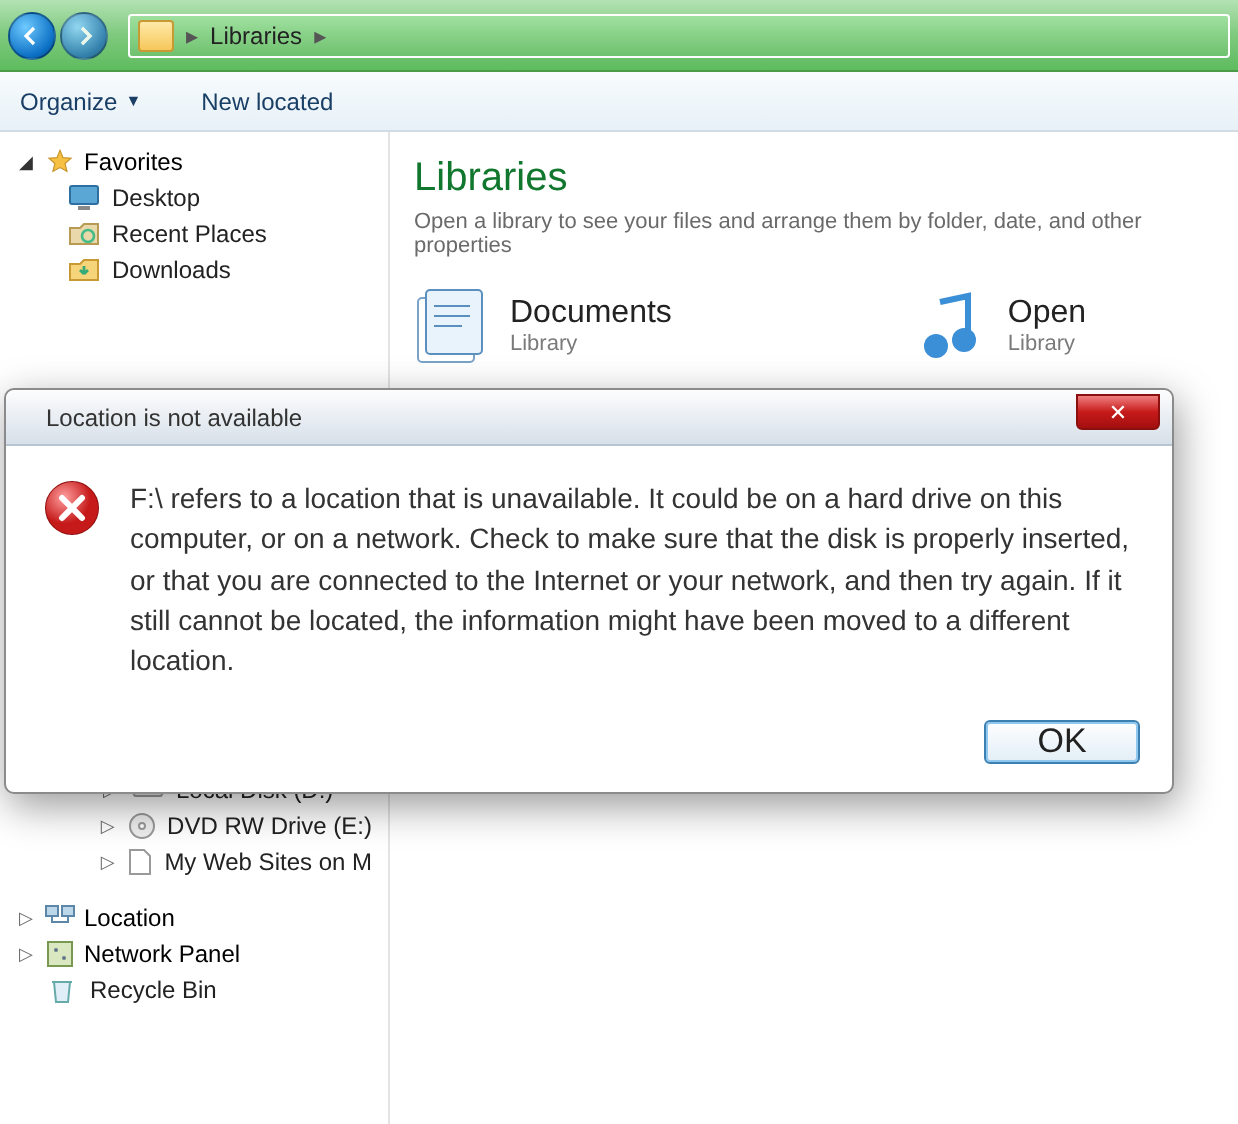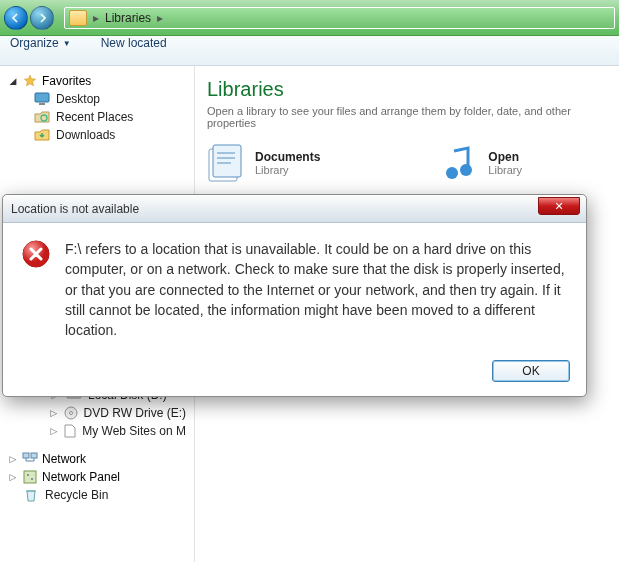--- a/index.html
+++ b/index.html
@@ -7,21 +7,21 @@
 
 
 .titlebar { height: 36px; background: linear-gradient(to bottom, #b3e2b3 0%, #7ec97e 50%, #5ebc5e 100%); border-bottom: 1px solid #4a9a4a; display: flex; align-items: center; padding: 0 4px; }
 .nav-buttons { display: flex; align-items: center; gap: 2px; }
 .nav-btn { width: 24px; height: 24px; border-radius: 50%; background: radial-gradient(circle at 35% 30%, #6fcaff, #0b6fc4 70%, #064a85); border: 1px solid rgba(0,0,0,.3); display: flex; align-items: center; justify-content: center; color: #fff; }
 .nav-btn.dim { filter: grayscale(.3) brightness(1.1); opacity: .85; }
 .addrbar { flex: 1; height: 22px; margin-left: 10px; background: linear-gradient(to bottom, #9fe09f, #6fc16f); border: 1px solid #fff; border-radius: 2px; display: flex; align-items: center; padding: 0 4px; gap: 6px; font-size: 12px; color: #222; }
 .folder-chip { width: 18px; height: 16px; background: linear-gradient(to bottom, #ffe9a8, #f6c75b); border: 1px solid #c89a34; border-radius: 2px; }
 
 
-.toolbar { height: 30px; background: linear-gradient(to bottom, #f7fbfd, #e7f1f7); border-bottom: 1px solid #d0dbe4; display: flex; align-items: flex-start; padding: 0 10px; gap: 30px; font-size: 12px; }
+.toolbar { height: 30px; background: linear-gradient(to bottom, #f7fbfd, #e7f1f7); border-bottom: 1px solid #d0dbe4; display: flex; align-items: center; padding: 0 10px; gap: 30px; font-size: 12px; }
 .toolbar-btn { color: #1a3f66; display: flex; align-items: center; gap: 4px; }
 .dropdown-caret { font-size: 8px; }
 
 
 .content { display: flex; height: calc(100% - 66px); }
 .sidebar { width: 195px; border-right: 1px solid #e3e3e3; padding: 6px 0; font-size: 12px; overflow: hidden; background: #fff; }
 .main { flex: 1; padding: 10px 0 0 4px; }
 
 .tree-group { margin-bottom: 10px; }
 .tree-header { display: flex; align-items: center; gap: 4px; padding: 2px 8px; font-size: 12px; }
@@ -30,31 +30,31 @@
 .tri { width: 10px; font-size: 9px; color: #6b6b6b; display: inline-flex; justify-content: center; }
 .tri.open { color: #333; }
 .ico { width: 16px; height: 14px; display: inline-flex; align-items: center; justify-content: center; }
 
 
 .main-title { font-size: 20px; color: #12772e; padding: 2px 0 4px 8px; }
 .main-sub { font-size: 11px; color: #6a6a6a; padding: 0 0 14px 8px; }
 .lib-grid { display: flex; gap: 120px; padding-left: 8px; }
 .lib-item { display: flex; gap: 10px; align-items: center; }
 .lib-icon { width: 38px; height: 40px; }
-.lib-name { font-size: 12px; color: #222; font-weight: bold; }
+.lib-name { font-size: 16px; color: #222; }
 .lib-kind { font-size: 11px; color: #7a7a7a; }
 
 
 .dialog { position: absolute; left: 2px; top: 194px; width: 585px; background: #fff; border: 1px solid #8b8b8b; border-radius: 5px; box-shadow: 2px 6px 20px rgba(0,0,0,.4); }
-.dlg-title { height: 28px; background: linear-gradient(to bottom, #fdfdfd 0%, #e9eef3 50%, #d7e0e9 100%); border-bottom: 1px solid #b8c4cf; border-radius: 5px 5px 0 0; display: flex; align-items: center; padding: 0 8px; font-size: 12px; color: #333; position: relative; }
+.dlg-title { height: 28px; background: linear-gradient(to bottom, #fdfdfd 0%, #e9eef3 50%, #d7e0e9 100%); border-bottom: 1px solid #b8c4cf; border-radius: 5px 5px 0 0; display: flex; align-items: center; padding: 0 20px; font-size: 12px; color: #333; position: relative; }
 .dlg-close { position: absolute; right: 6px; top: 2px; width: 42px; height: 18px; background: linear-gradient(to bottom, #f07f7f, #c61a1a 50%, #a40f0f); border: 1px solid #8a1010; border-radius: 0 0 3px 3px; color: #fff; display: flex; align-items: center; justify-content: center; font-size: 11px; }
 .dlg-body { padding: 16px 18px 10px 18px; display: flex; gap: 14px; font-size: 14px; color: #333; line-height: 1.45; }
 .err-icon { width: 30px; height: 30px; flex-shrink: 0; }
 .dlg-foot { padding: 10px 16px 14px; display: flex; justify-content: flex-end; }
-.ok-btn { width: 78px; height: 22px; border: 1px solid #3c7fb1; border-radius: 3px; background: linear-gradient(to bottom, #fefefe, #e2eef7); font-size: 12px; color: #222; box-shadow: 0 0 0 1px #8fc7ef inset; }
+.ok-btn { width: 78px; height: 22px; border: 1px solid #3c7fb1; border-radius: 3px; background: linear-gradient(to bottom, #fefefe, #e2eef7); font-size: 17px; color: #222; box-shadow: 0 0 0 1px #8fc7ef inset; }
 
 .star-ico svg, .ico svg { display: block; }
 </style>
 </head>
 <body>
 
 <div class="titlebar">
   <div class="nav-buttons">
     <div class="nav-btn">
       <svg width="10" height="10" viewBox="0 0 10 10">
@@ -194,21 +194,21 @@
 
     <div class="tree-header" style="padding-left:8px">
       <span class="tri">▷</span>
       <span class="ico">
         <svg width="16" height="14" viewBox="0 0 16 14">
             <rect x="1" y="1" width="6" height="5" fill="#bcd7ea" stroke="#5c87a9"></rect>
             <rect x="9" y="1" width="6" height="5" fill="#bcd7ea" stroke="#5c87a9"></rect>
             <path d="M4 6v3h8V6" stroke="#5c87a9" fill="none"></path>
           </svg>
       </span>
-      <span>Network</span>
+      <span>Location</span>
     </div>
 
     <div class="tree-header" style="padding-left:8px">
       <span class="tri">▷</span>
       <span class="ico">
         <svg width="14" height="14" viewBox="0 0 14 14">
             <rect x="1" y="1" width="12" height="12" fill="#d9e8c0" stroke="#7a9950"></rect>
             <circle cx="5" cy="5" r="1" fill="#678"></circle>
             <circle cx="9" cy="9" r="1" fill="#678"></circle>
           </svg>

